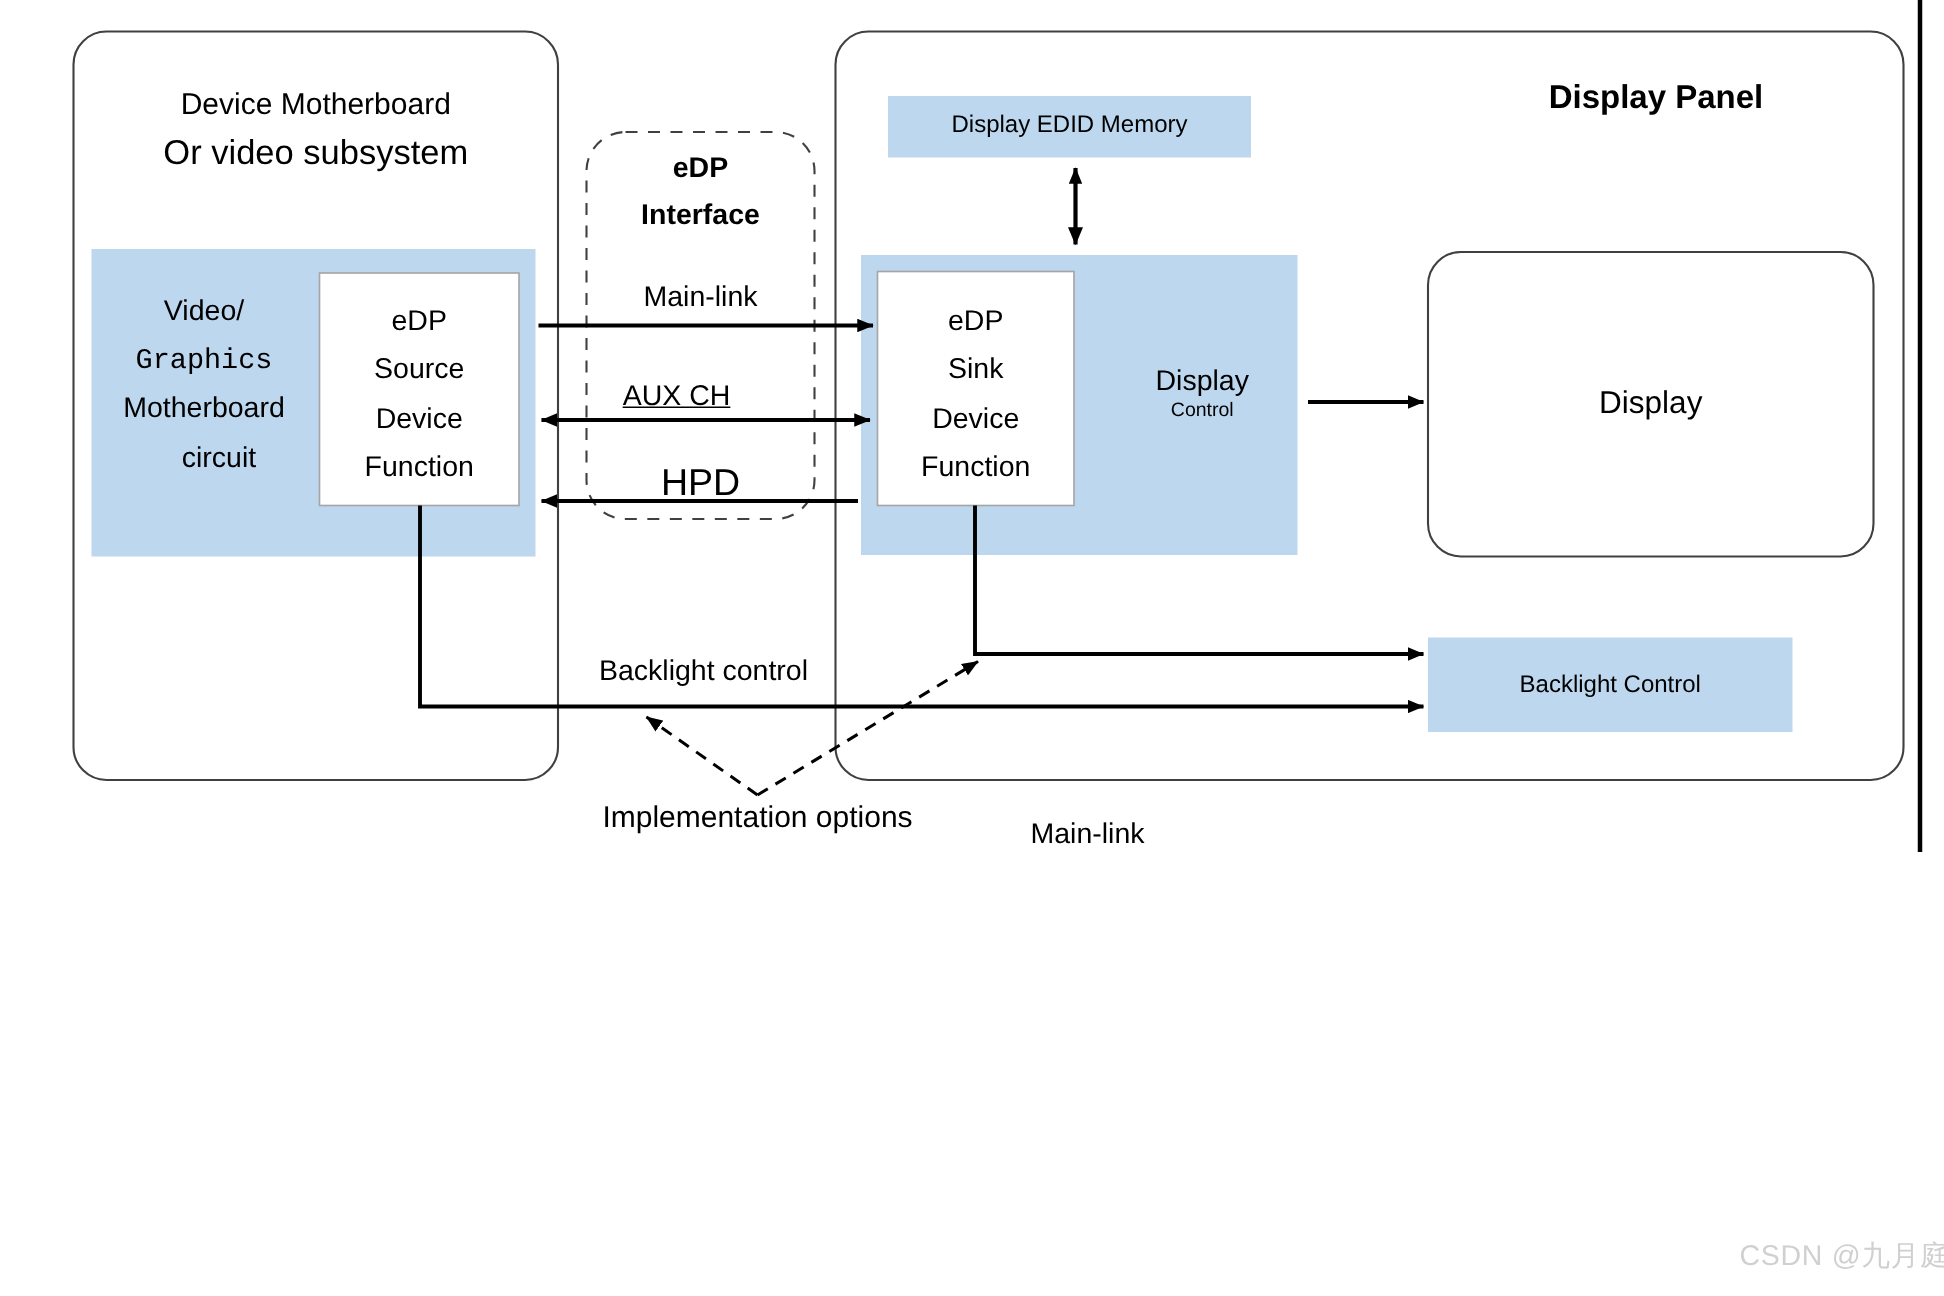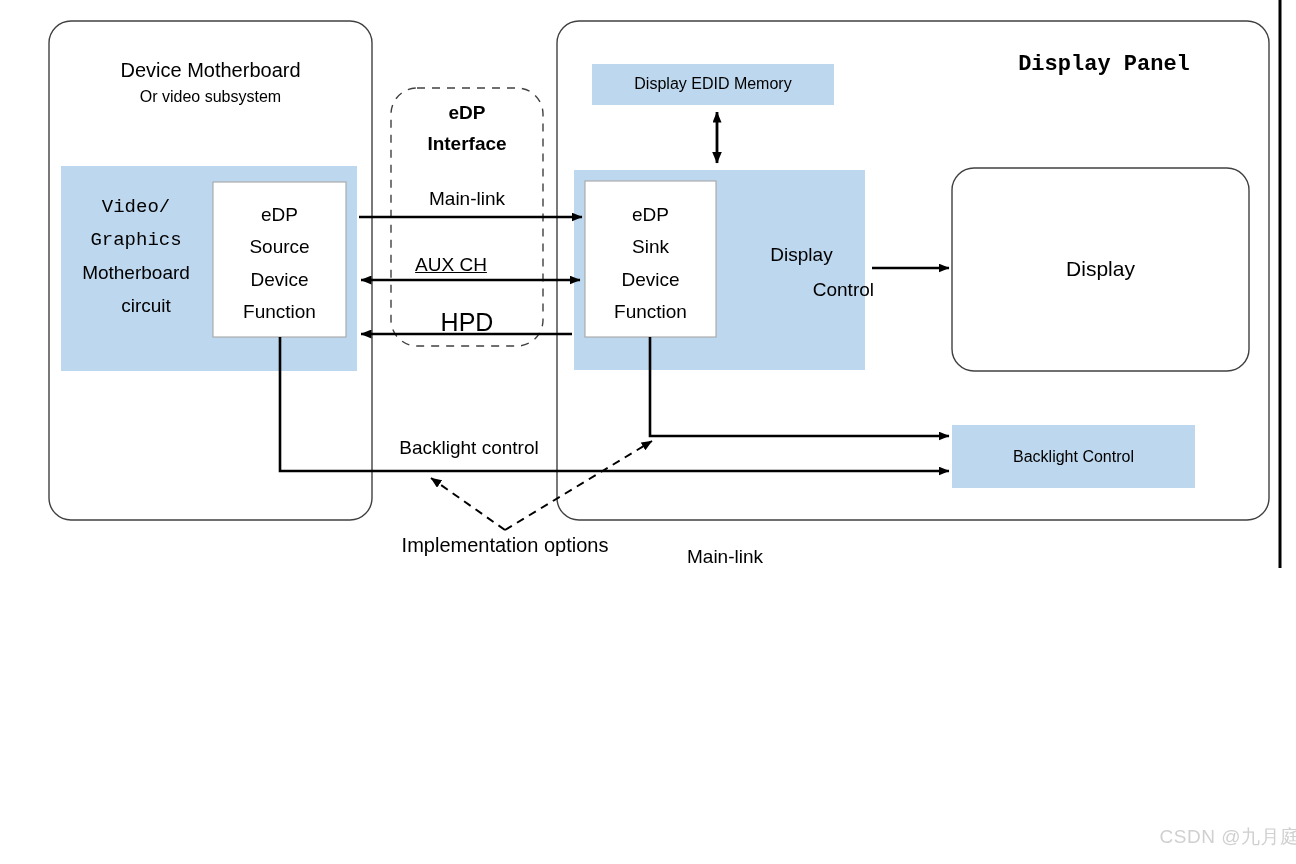--- a/index.html
+++ b/index.html
@@ -96,50 +96,50 @@
     <polyline points="611,337 611,436 910,436" fill="none" stroke="#000000" stroke-width="2.6" marker-end="url(#arrowEnd)"></polyline>
 
     <polyline points="241,337 241,471 910,471" fill="none" stroke="#000000" stroke-width="2.6" marker-end="url(#arrowEnd)"></polyline>
 
     <line x1="466" y1="530" x2="392" y2="478" stroke="#000000" stroke-width="2" stroke-dasharray="8,6" marker-end="url(#arrowEnd)"></line>
 
     <line x1="466" y1="530" x2="613" y2="441" stroke="#000000" stroke-width="2" stroke-dasharray="8,6" marker-end="url(#arrowEnd)"></line>
   </svg>
 
   <div class="lbl" style="left:10px; top:58px; width:323px; font-size:20px;">Device Motherboard</div>
-  <div class="lbl" style="left:10px; top:87px; width:323px; font-size:16px;text-align:center;">Or video subsystem</div>
+  <div class="lbl" style="left:10px; top:87px; width:323px; font-size:23px;text-align:center;">Or video subsystem</div>
 
-  <div class="lbl" style="left:22px; top:196px; width:150px; font-size:19px;font-family:Liberation Mono, monospace;">Video/</div>
+  <div class="lbl" style="left:22px; top:196px; width:150px; font-size:19px;">Video/</div>
   <div class="lbl" style="left:22px; top:229px; width:150px; font-size:19px;font-family:Liberation Mono, monospace;">Graphics</div>
   <div class="lbl" style="left:22px; top:261px; width:150px; font-size:19px;">Motherboard</div>
   <div class="lbl" style="left:22px; top:294px; width:170px; font-size:19px;">circuit</div>
 
   <div class="lbl" style="left:174px; top:203px; width:133px; font-size:19px;">eDP</div>
   <div class="lbl" style="left:174px; top:235px; width:133px; font-size:19px;">Source</div>
   <div class="lbl" style="left:174px; top:268px; width:133px; font-size:19px;">Device</div>
   <div class="lbl" style="left:174px; top:300px; width:133px; font-size:19px;">Function</div>
 
   <div class="lbl b" style="left:352px; top:101px; width:152px; font-size:19px;">eDP</div>
   <div class="lbl b" style="left:352px; top:132px; width:152px; font-size:19px;">Interface</div>
 
   <div class="lbl" style="left:340px; top:187px; width:176px; font-size:19px;">Main-link</div>
   <div class="lbl" style="left:324px; top:253px; width:176px; font-size:19px;text-decoration:underline;">AUX CH</div>
   <div class="lbl" style="left:340px; top:307px; width:176px; font-size:25px;">HPD</div>
 
-  <div class="lbl b" style="left:905px; top:52px; width:320px; font-size:22px;font-family:Liberation Mono, monospace;">Display Panel</div>
+  <div class="lbl b" style="left:905px; top:52px; width:320px; font-size:22px;">Display Panel</div>
 
   <div class="lbl" style="left:553px; top:74px; width:242px; font-size:16px;">Display EDID Memory</div>
 
   <div class="lbl" style="left:546px; top:203px; width:131px; font-size:19px;">eDP</div>
   <div class="lbl" style="left:546px; top:235px; width:131px; font-size:19px;">Sink</div>
   <div class="lbl" style="left:546px; top:268px; width:131px; font-size:19px;">Device</div>
   <div class="lbl" style="left:546px; top:300px; width:131px; font-size:19px;">Function</div>
 
   <div class="lbl" style="left:690px; top:243px; width:145px; font-size:19px;">Display</div>
-  <div class="lbl" style="left:690px; top:278px; width:145px; font-size:19px;text-align:right;">Control</div>
+  <div class="lbl" style="left:690px; top:265px; width:145px; font-size:13px;">Control</div>
 
   <div class="lbl" style="left:913px; top:256px; width:297px; font-size:21px;">Display</div>
 
   <div class="lbl" style="left:913px; top:447px; width:243px; font-size:16px;">Backlight Control</div>
 
   <div class="lbl" style="left:330px; top:436px; width:200px; font-size:19px;">Backlight control</div>
 
   <div class="lbl" style="left:310px; top:533px; width:312px; font-size:20px;">Implementation options</div>
 
   <div class="lbl" style="left:616px; top:545px; width:140px; font-size:19px;">Main-link</div>

